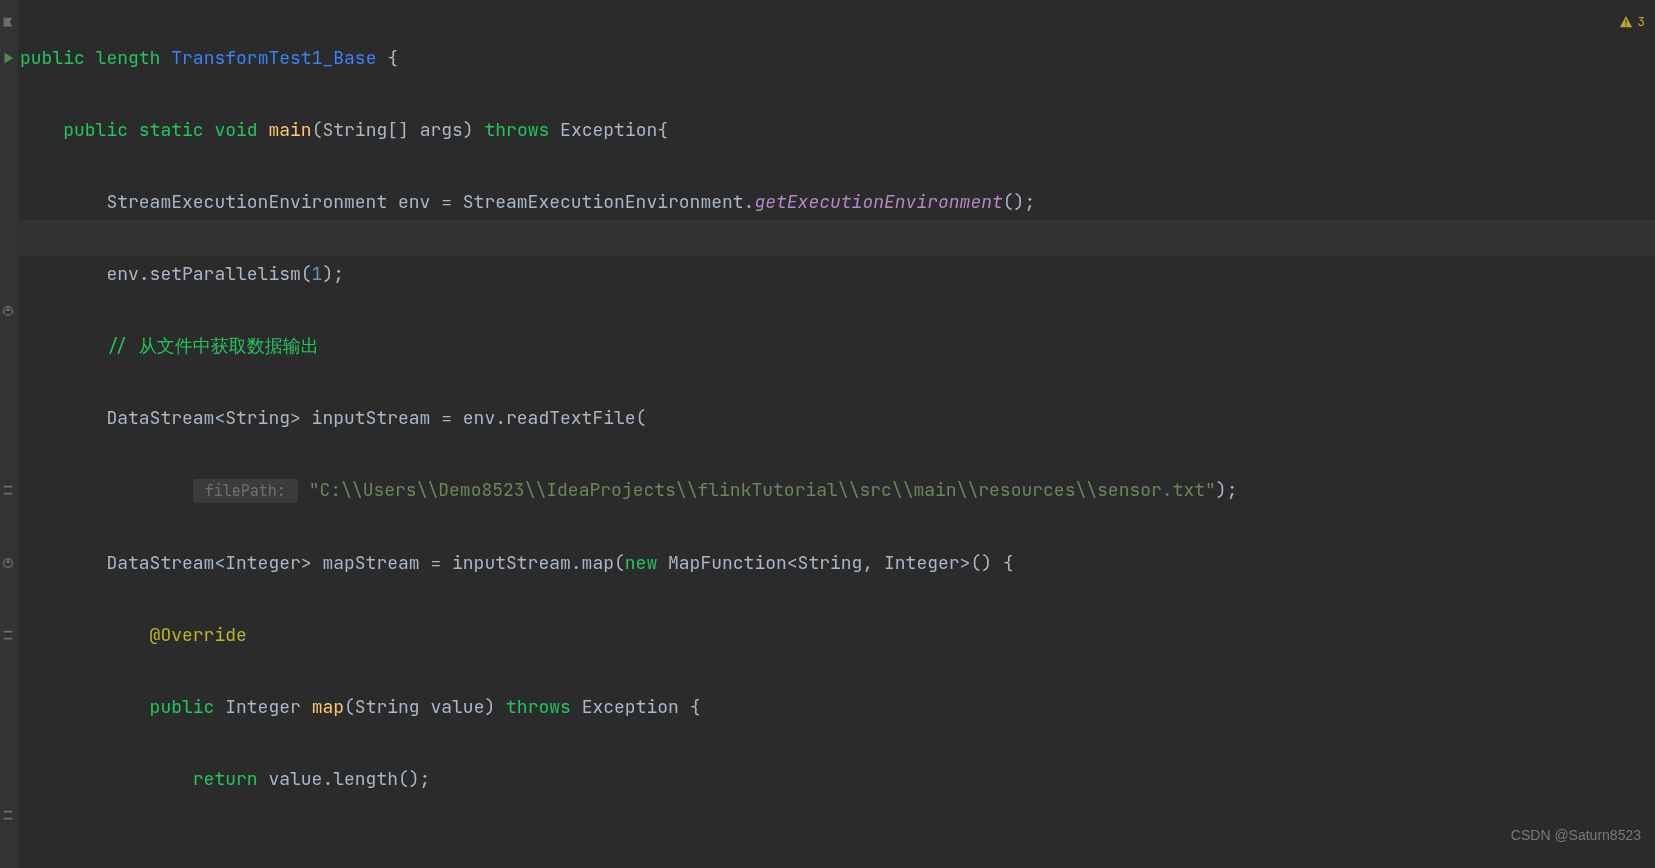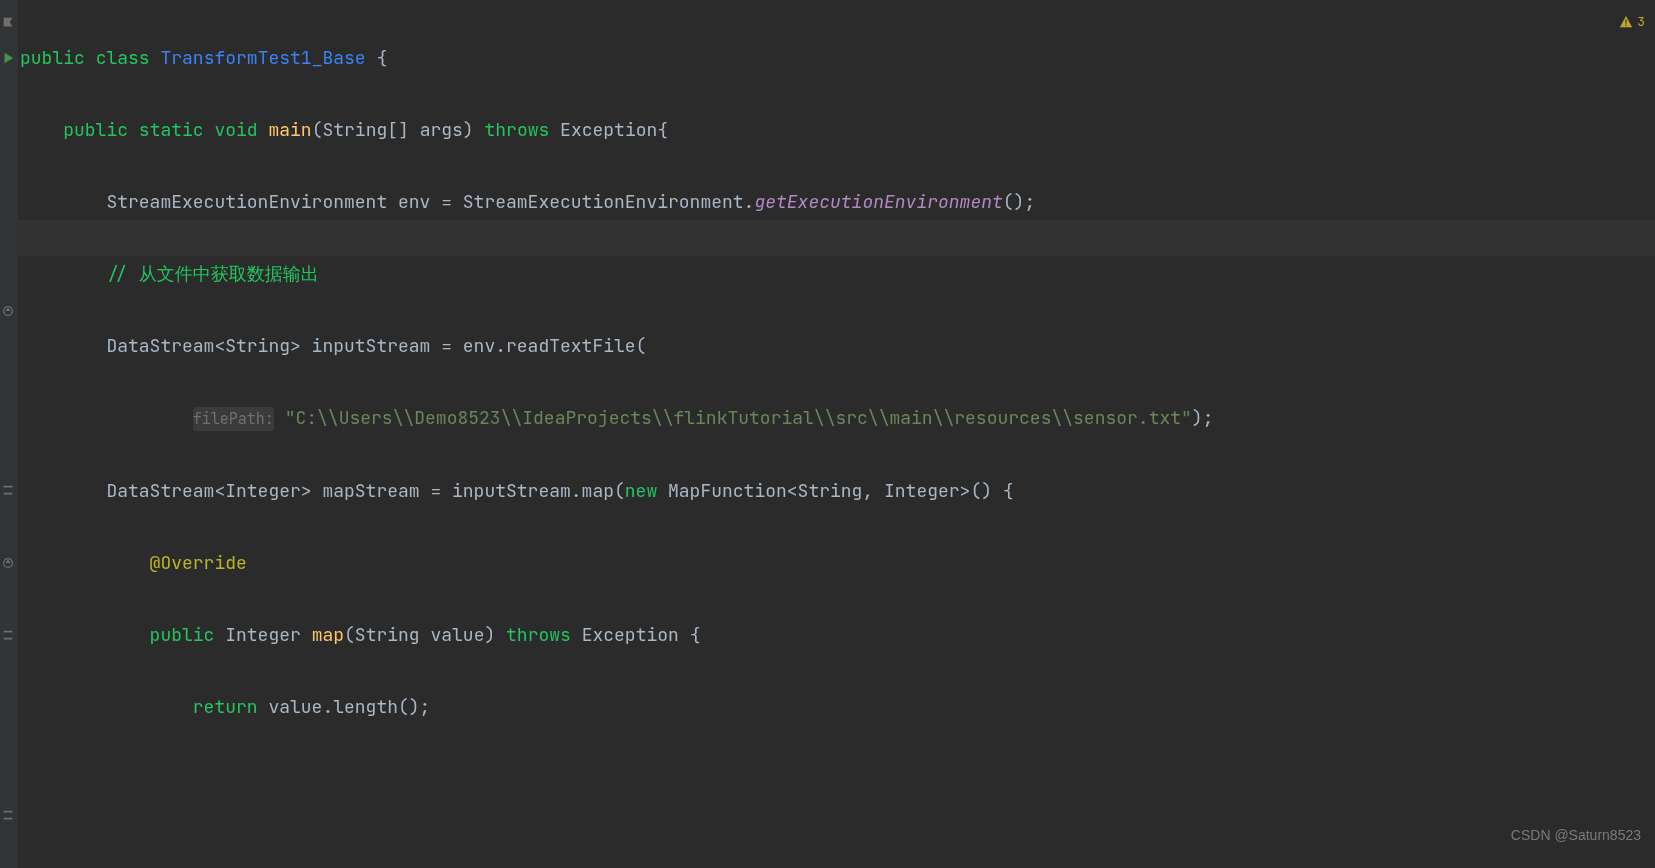--- a/index.html
+++ b/index.html
@@ -42,21 +42,21 @@
   background: #323232;
 }
 .kw { color: #22c55e; }
 .cls { color: #3b82f6; }
 .method-decl { color: #ffc66d; }
 .annotation { color: #bbb529; }
 .str { color: #6a8759; }
 .num { color: #6897bb; }
 .comment { color: #22c55e; }
 .call-italic { color: #b389c5; font-style: italic; }
-.param-hint { color: #707070; font-size: 15px; background: #3b3b3b; padding: 2px 0; border-radius: 3px; }
+.param-hint { color: #707070; font-size: 15px; background: #3b3b3b; padding: 2px 12px; border-radius: 3px; }
 .warning-badge {
   position: absolute;
   top: 4px;
   right: 10px;
   color: #bfa52f;
   font-size: 13px;
   display: flex;
   align-items: center;
   gap: 4px;
 }
@@ -102,23 +102,24 @@
 
 <div class="warning-badge">
   <svg width="14" height="14" viewBox="0 0 16 16">
       <path fill="#bfa52f" d="M8 1l7 13H1z"></path>
       <path fill="#2b2b2b" d="M7.3 5h1.4l-.2 5h-1zM7.3 11h1.4v1.4h-1.4z"></path>
     </svg>
   <span>3</span>
 </div>
 
 <div class="editor">
-<div><span class="kw">public</span> <span class="kw">class</span> <span class="cls">TransformTest1_Base</span><span> {</span></div>
+<div><span class="kw">public</span> <span class="kw">length</span> <span class="cls">TransformTest1_Base</span><span> {</span></div>
 <div>    <span class="kw">public</span> <span class="kw">static</span> <span class="kw">void</span> <span class="method-decl">main</span><span>(String[] args)</span> <span class="kw">throws</span> <span>Exception{</span></div>
 <div>        <span>StreamExecutionEnvironment env = StreamExecutionEnvironment.</span><span class="call-italic">getExecutionEnvironment</span><span>();</span></div>
+<div>        <span>env.setParallelism(</span><span class="num">1</span><span>);</span></div>
 <div>        <span class="comment">// 从文件中获取数据输出</span></div>
 <div>        <span>DataStream&lt;String&gt; inputStream = env.readTextFile(</span></div>
 <div style="position:relative">                <span class="param-hint">filePath:</span> <span class="str">"C:\\Users\\Demo8523\\IdeaProjects\\flinkTutorial\\src\\main\\resources\\sensor.txt"</span><span>);</span></div>
 <div>        <span>DataStream&lt;Integer&gt; mapStream = inputStream.map(</span><span class="kw">new</span><span> MapFunction&lt;String, Integer&gt;() {</span></div>
 <div>            <span class="annotation">@Override</span></div>
 <div>            <span class="kw">public</span><span> Integer </span><span class="method-decl">map</span><span>(String value) </span><span class="kw">throws</span><span> Exception {</span></div>
 <div>                <span class="kw">return</span><span> value.length();</span></div>
 
 
 

